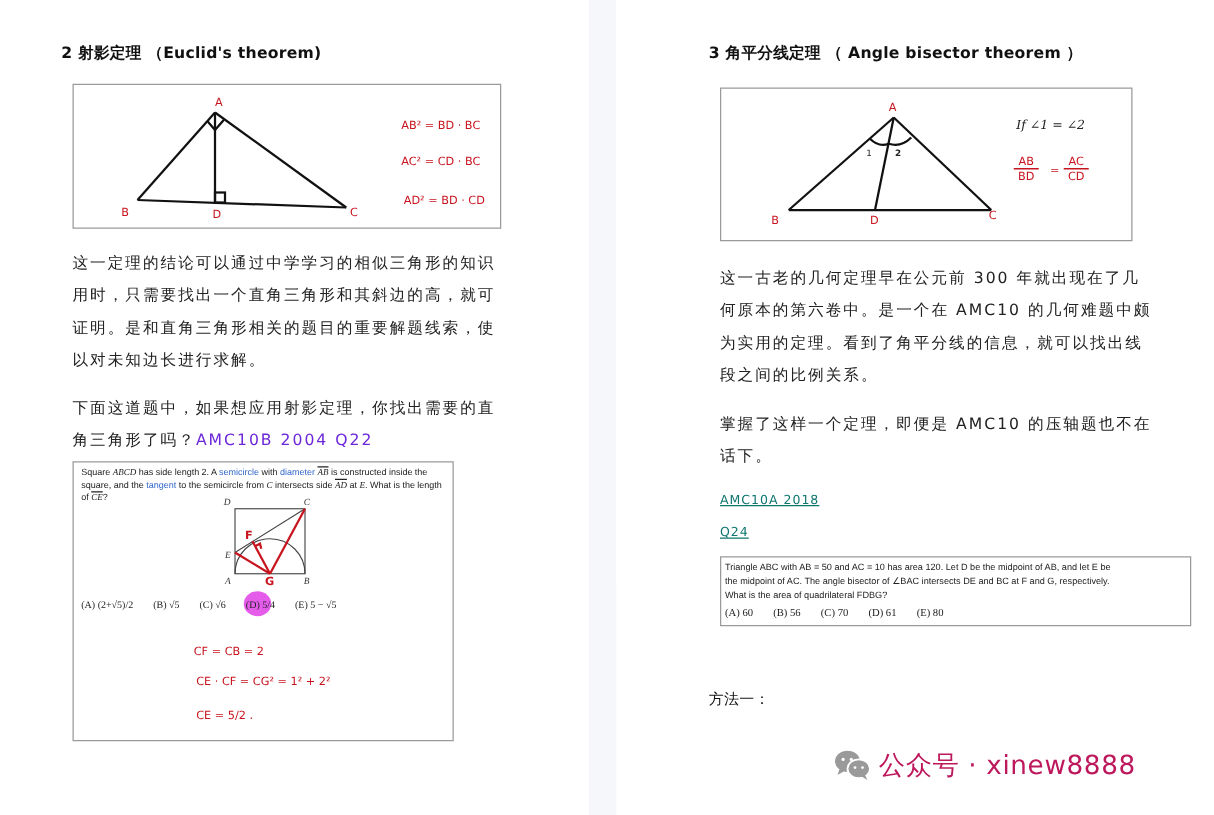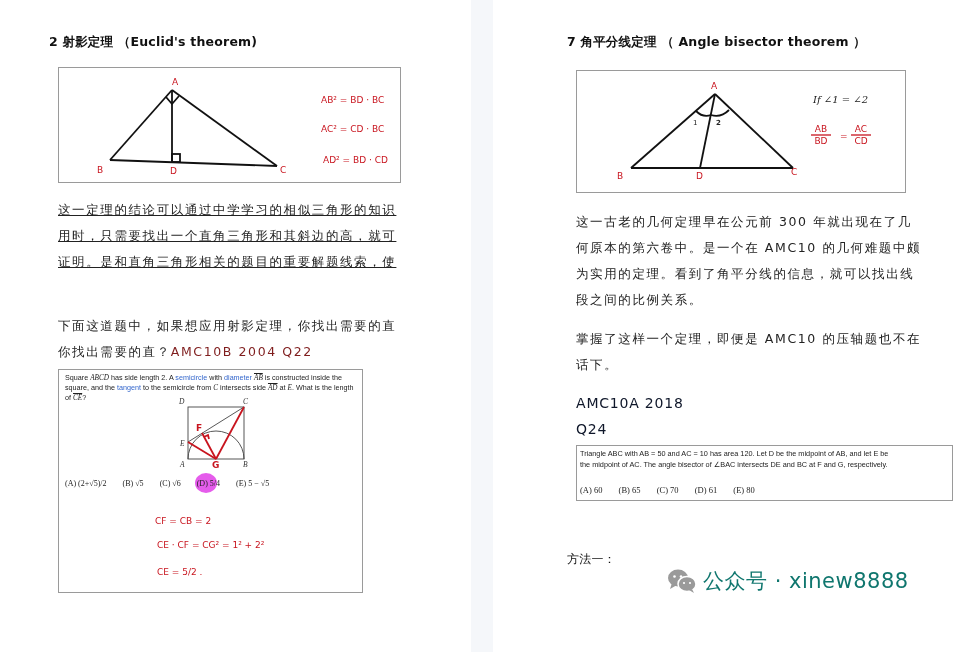--- a/index.html
+++ b/index.html
@@ -11,34 +11,34 @@
   .page-right { left: 493px; width: 478px; }
   .gutter { position: absolute; left: 471px; top: 0; width: 22px; height: 652px; background: #f5f7fa; }
 
   .section-title { position: absolute; font-size: 12.5px; font-weight: bold; color: #111; white-space: nowrap; letter-spacing: 0.2px; }
 
   .figure-box { position: absolute; border: 1px solid #9a9a9a; background: #fff; overflow: hidden; }
   .figure-box svg { position: absolute; left: 0; top: 0; }
 
   .para { position: absolute; font-size: 12.5px; line-height: 26px; color: #222; letter-spacing: 1.6px; }
   .para .line { display: block; white-space: nowrap; }
-  .accent { color: #7f1d1d; }
-
-  .red-link { position: absolute; font-size: 14px; color: #0f172a; letter-spacing: 0.8px; white-space: nowrap; }
+  .accent { color: #6d28d9; }
+
+  .red-link { position: absolute; font-size: 10px; color: #0f766e; letter-spacing: 0.8px; white-space: nowrap; text-decoration: underline; }
 
   .problem-text { position: absolute; font-size: 7.2px; line-height: 10px; color: #222; font-family: "Liberation Sans", sans-serif; }
   .problem-text .blue { color: #3366cc; margin-top: 48px; }
   .problem-text i { font-family: "Liberation Serif", serif; }
   .choices { position: absolute; font-family: "Liberation Serif", serif; font-size: 8px; color: #222; white-space: nowrap; }
   .choices span { margin-right: 14px; display: inline-block; }
 
   .hand { font-family: "DejaVu Sans", sans-serif; fill: #c8141e; font-size: 9px; }
   .hand-black { font-family: "DejaVu Serif", serif; fill: #222; }
 
-  .watermark { position: absolute; left: 667px; top: 564px; height: 34px; display: flex; align-items: center; color: #0f766e; font-size: 21px; white-space: nowrap; letter-spacing: 0.5px; }
+  .watermark { position: absolute; left: 667px; top: 595px; height: 34px; display: flex; align-items: center; color: #be185d; font-size: 21px; white-space: nowrap; letter-spacing: 0.5px; }
   .watermark .wx-icon { width: 30px; height: 26px; margin-right: 6px; position: relative; }
 </style>
 </head>
 <body>
 
 <div class="page page-left">
   <div class="section-title" style="left:49px; top:34px;">2 射影定理 （Euclid's theorem)</div>
 
   <div class="figure-box" style="left:58px; top:67px; width:343px; height:116px;">
     <svg width="343" height="116" viewBox="0 0 343 116">
@@ -53,29 +53,30 @@
       <text class="hand" x="113" y="17" font-size="10">A</text>
       <text class="hand" x="38" y="105" font-size="10">B</text>
       <text class="hand" x="221" y="105" font-size="10">C</text>
       <text class="hand" x="111" y="106" font-size="10">D</text>
       <text class="hand" x="262" y="35" font-size="9.5">AB² = BD · BC</text>
       <text class="hand" x="262" y="64" font-size="9.5">AC² = CD · BC</text>
       <text class="hand" x="264" y="95" font-size="9.5">AD² = BD · CD</text>
     </svg>
   </div>
 
-  <div class="para" style="left:58px; top:197px;text-decoration:underline;">
+  <div class="para" style="left:58px; top:197px;">
     <span class="line">这一定理的结论可以通过中学学习的相似三角形的知识</span>
     <span class="line">用时，只需要找出一个直角三角形和其斜边的高，就可</span>
     <span class="line">证明。是和直角三角形相关的题目的重要解题线索，使</span>
+    <span class="line">以对未知边长进行求解。</span>
   </div>
 
   <div class="para" style="left:58px; top:313px;">
     <span class="line">下面这道题中，如果想应用射影定理，你找出需要的直</span>
-    <span class="line"><span>你找出需要的直？</span><span class="accent">AMC10B 2004 Q22</span></span>
+    <span class="line"><span>角三角形了吗？</span><span class="accent">AMC10B 2004 Q22</span></span>
   </div>
 
   <div class="figure-box" style="left:58px; top:369px; width:305px; height:224px;">
     <div class="problem-text" style="left:6px; top:3px; width:296px;">
       <span>Square </span><span class="blue"></span><i>ABCD</i><span> has side length 2. A </span><span class="blue">semicircle</span><span> with </span><span class="blue">diameter</span> <i style="text-decoration:overline;">AB</i><span> is constructed inside the square, and the </span><span class="blue">tangent</span><span> to the semicircle from </span><i>C</i><span> intersects side </span><i style="text-decoration:overline;">AD</i><span> at </span><i>E</i><span>. What is the length of </span><i style="text-decoration:overline;">CE</i><span>?</span>
     </div>
 
     <svg width="305" height="224" viewBox="0 0 305 224">
       <g stroke="#444" stroke-width="0.9" fill="none">
         <rect x="129" y="37" width="56" height="52"></rect>
@@ -112,21 +113,21 @@
       <span>(D) 5/4</span>
       <span>(E) 5 − √5</span>
     </div>
   </div>
 </div>
 
 <div class="gutter"></div>
 
 <div class="page page-right"></div>
 
-<div class="section-title" style="left:567px; top:34px;">7 角平分线定理 （ Angle bisector theorem ）</div>
+<div class="section-title" style="left:567px; top:34px;">3 角平分线定理 （ Angle bisector theorem ）</div>
 
 <div class="figure-box" style="left:576px; top:70px; width:330px; height:123px;">
   <svg width="330" height="123" viewBox="0 0 330 123">
     <g stroke="#111" stroke-width="1.8" fill="none">
       <line x1="54" y1="97" x2="138" y2="23"></line>
       <line x1="138" y1="23" x2="216" y2="97"></line>
       <line x1="54" y1="97" x2="216" y2="97"></line>
       <line x1="138" y1="23" x2="123" y2="97"></line>
       <path d="M119,40 Q126,47 134,44"></path>
       <path d="M134,44 Q144,47 152,39"></path>
@@ -160,24 +161,25 @@
   <span class="line">话下。</span>
 </div>
 
 <div class="red-link" style="left:576px; top:395px;">AMC10A 2018</div>
 <div class="red-link" style="left:576px; top:421px;">Q24</div>
 
 <div class="figure-box" style="left:576px; top:445px; width:377px; height:56px;">
   <div class="problem-text" style="left:3px; top:2px; width:372px; font-size:7.3px; line-height:11px; white-space:nowrap;">
     <div>Triangle ABC with AB = 50 and AC = 10 has area 120. Let D be the midpoint of AB, and let E be</div>
     <div>the midpoint of AC. The angle bisector of ∠BAC intersects DE and BC at F and G, respectively.</div>
+    <div>What is the area of quadrilateral FDBG?</div>
   </div>
   <div class="choices" style="left:3px; top:39px; font-size:8.5px;">
     <span>(A) 60</span>
-    <span>(B) 65</span>
+    <span>(B) 56</span>
     <span>(C) 70</span>
     <span>(D) 61</span>
     <span>(E) 80</span>
   </div>
 </div>
 
 <div class="section-title" style="left:567px; top:551px; font-weight:normal; font-size:12px;">方法一：</div>
 
 <div class="watermark">
   <span class="wx-icon">

